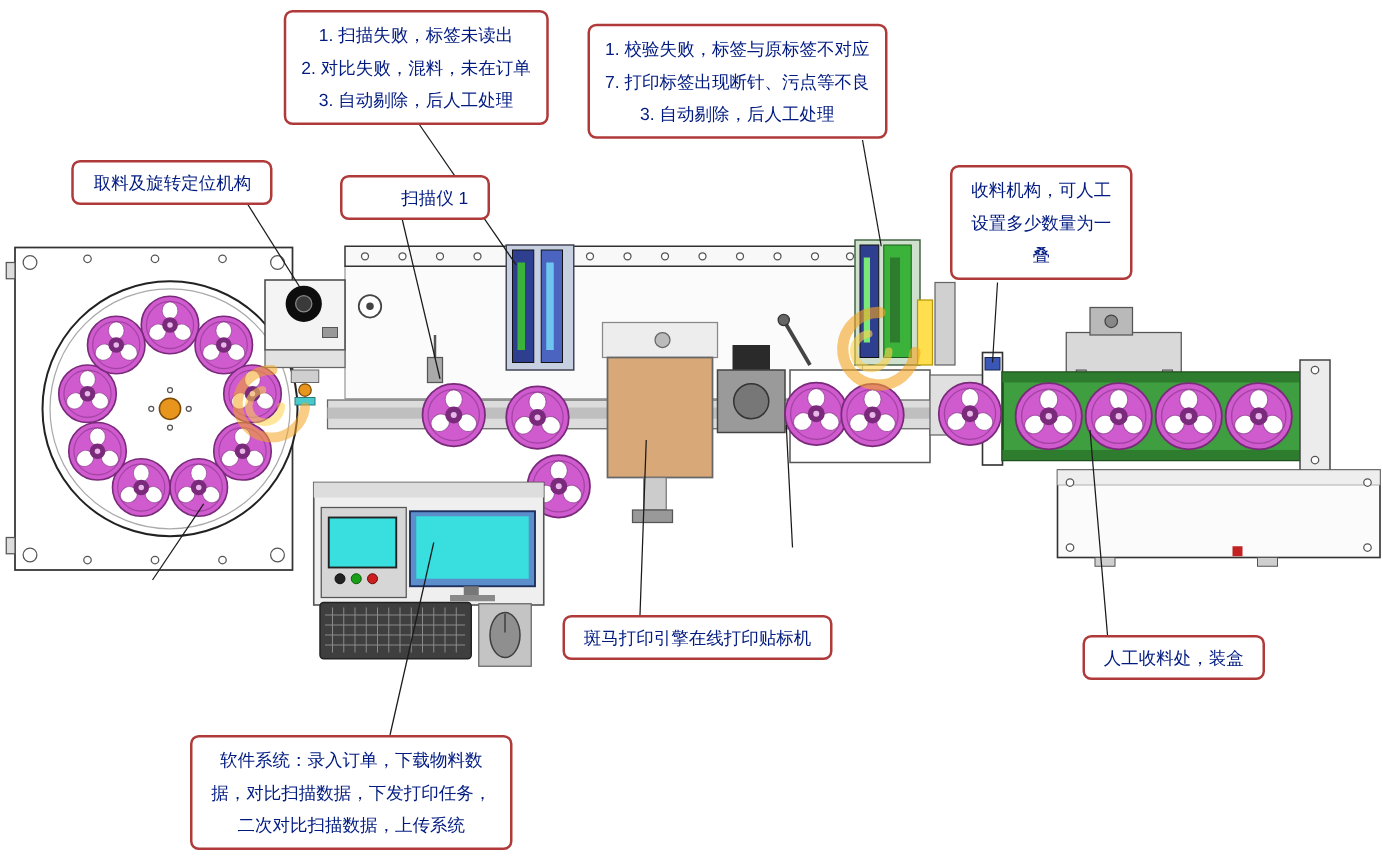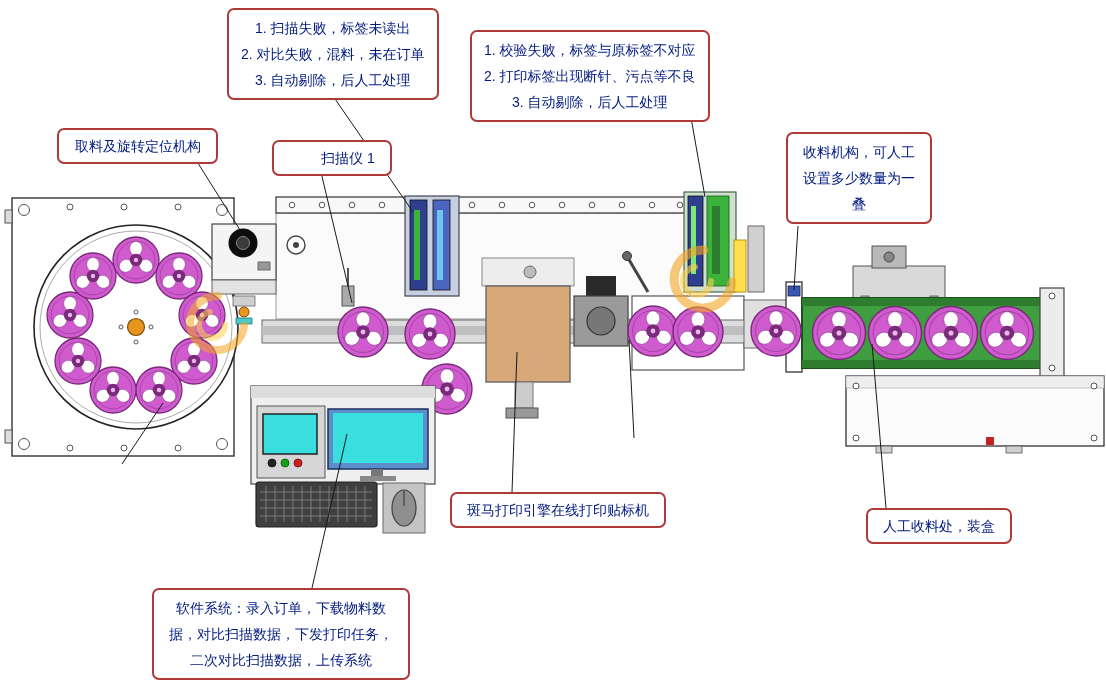--- a/index.html
+++ b/index.html
@@ -268,31 +268,31 @@
       <line class="leader" x1="312" y1="588" x2="347" y2="434"></line>
     </g>
   </svg>
 
   <div class="callout multi" style="left:227px;top:8px;">
     <div>1. 扫描失败，标签未读出</div>
     <div>2. 对比失败，混料，未在订单</div>
     <div>3. 自动剔除，后人工处理</div>
   </div>
 
-  <div class="callout multi" style="left:470px;top:30px;">
+  <div class="callout multi" style="left:470px;top:19px;">
     <div>1. 校验失败，标签与原标签不对应</div>
-    <div>2. 打印标签出现断针、污点等不良</div>
+    <div>7. 打印标签出现断针、污点等不良</div>
     <div>3. 自动剔除，后人工处理</div>
   </div>
 
   <div class="callout single" style="left:57px;top:128px;padding-left:16px;">取料及旋转定位机构</div>
 
   <div class="callout single" style="left:272px;top:140px;padding-left:47px;">扫描仪 1</div>
 
-  <div class="callout wrap" style="left:786px;top:132px;width:118px;">收料机构，可人工设置多少数量为一叠</div>
+  <div class="callout wrap" style="left:760px;top:132px;width:118px;">收料机构，可人工设置多少数量为一叠</div>
 
 
 
   <div class="callout single" style="left:450px;top:492px;">斑马打印引擎在线打印贴标机</div>
 
   <div class="callout single" style="left:866px;top:508px;">人工收料处，装盒</div>
 
   <div class="callout wrap" style="left:152px;top:588px;width:230px;">软件系统：录入订单，下载物料数据，对比扫描数据，下发打印任务，二次对比扫描数据，上传系统</div>
 
 </div>

